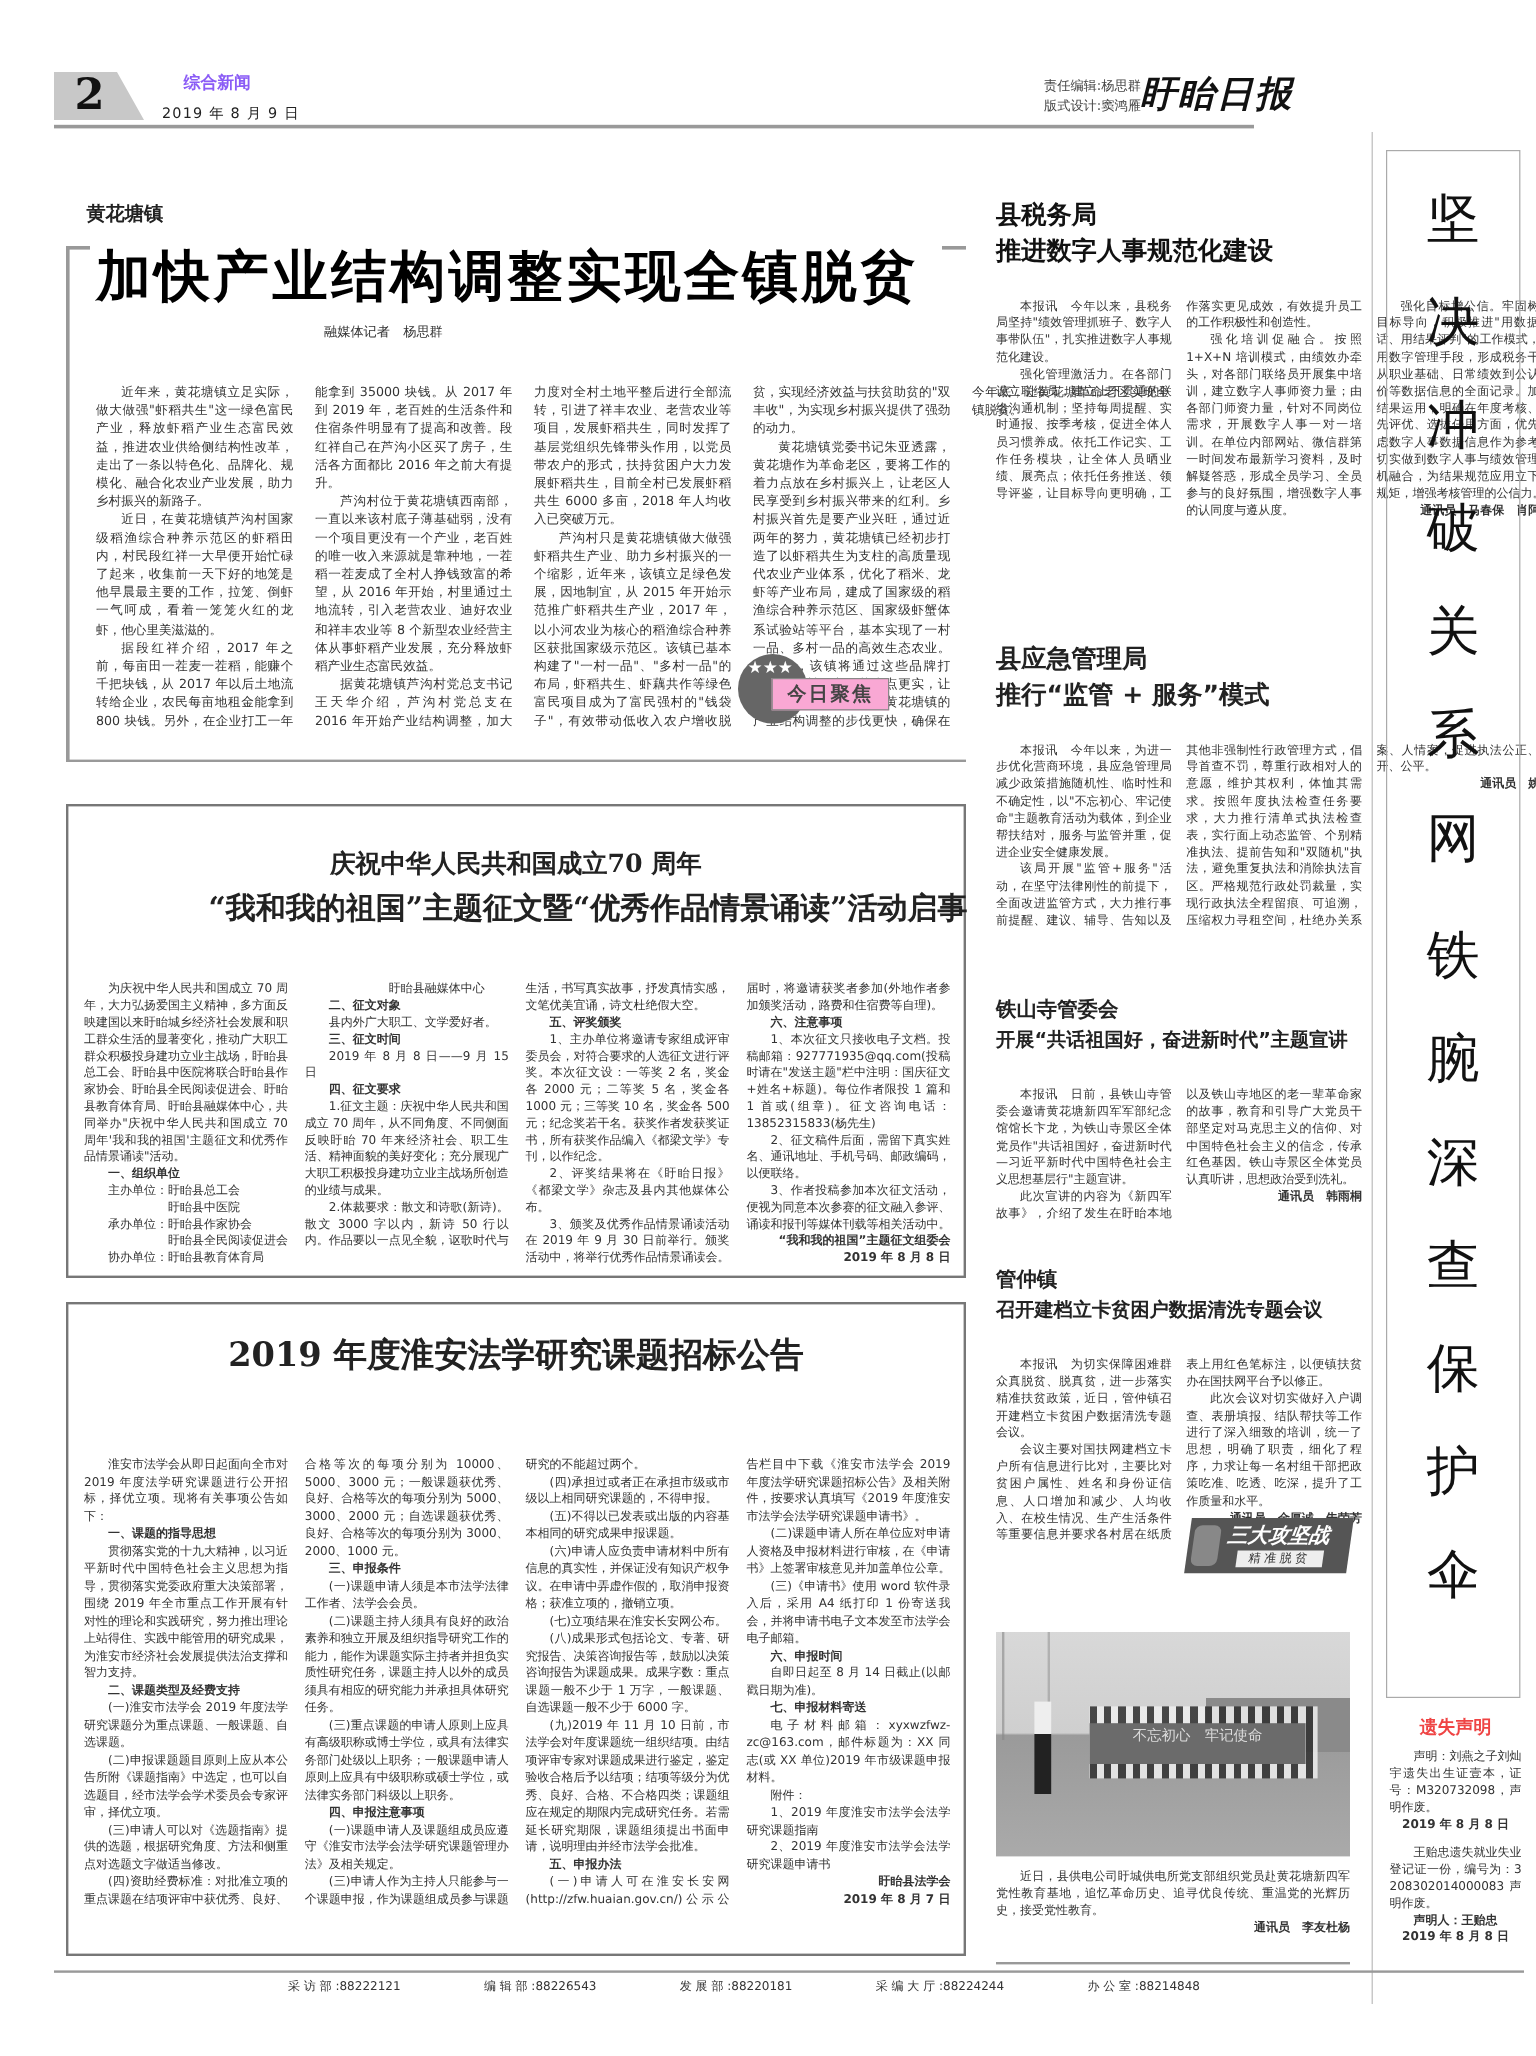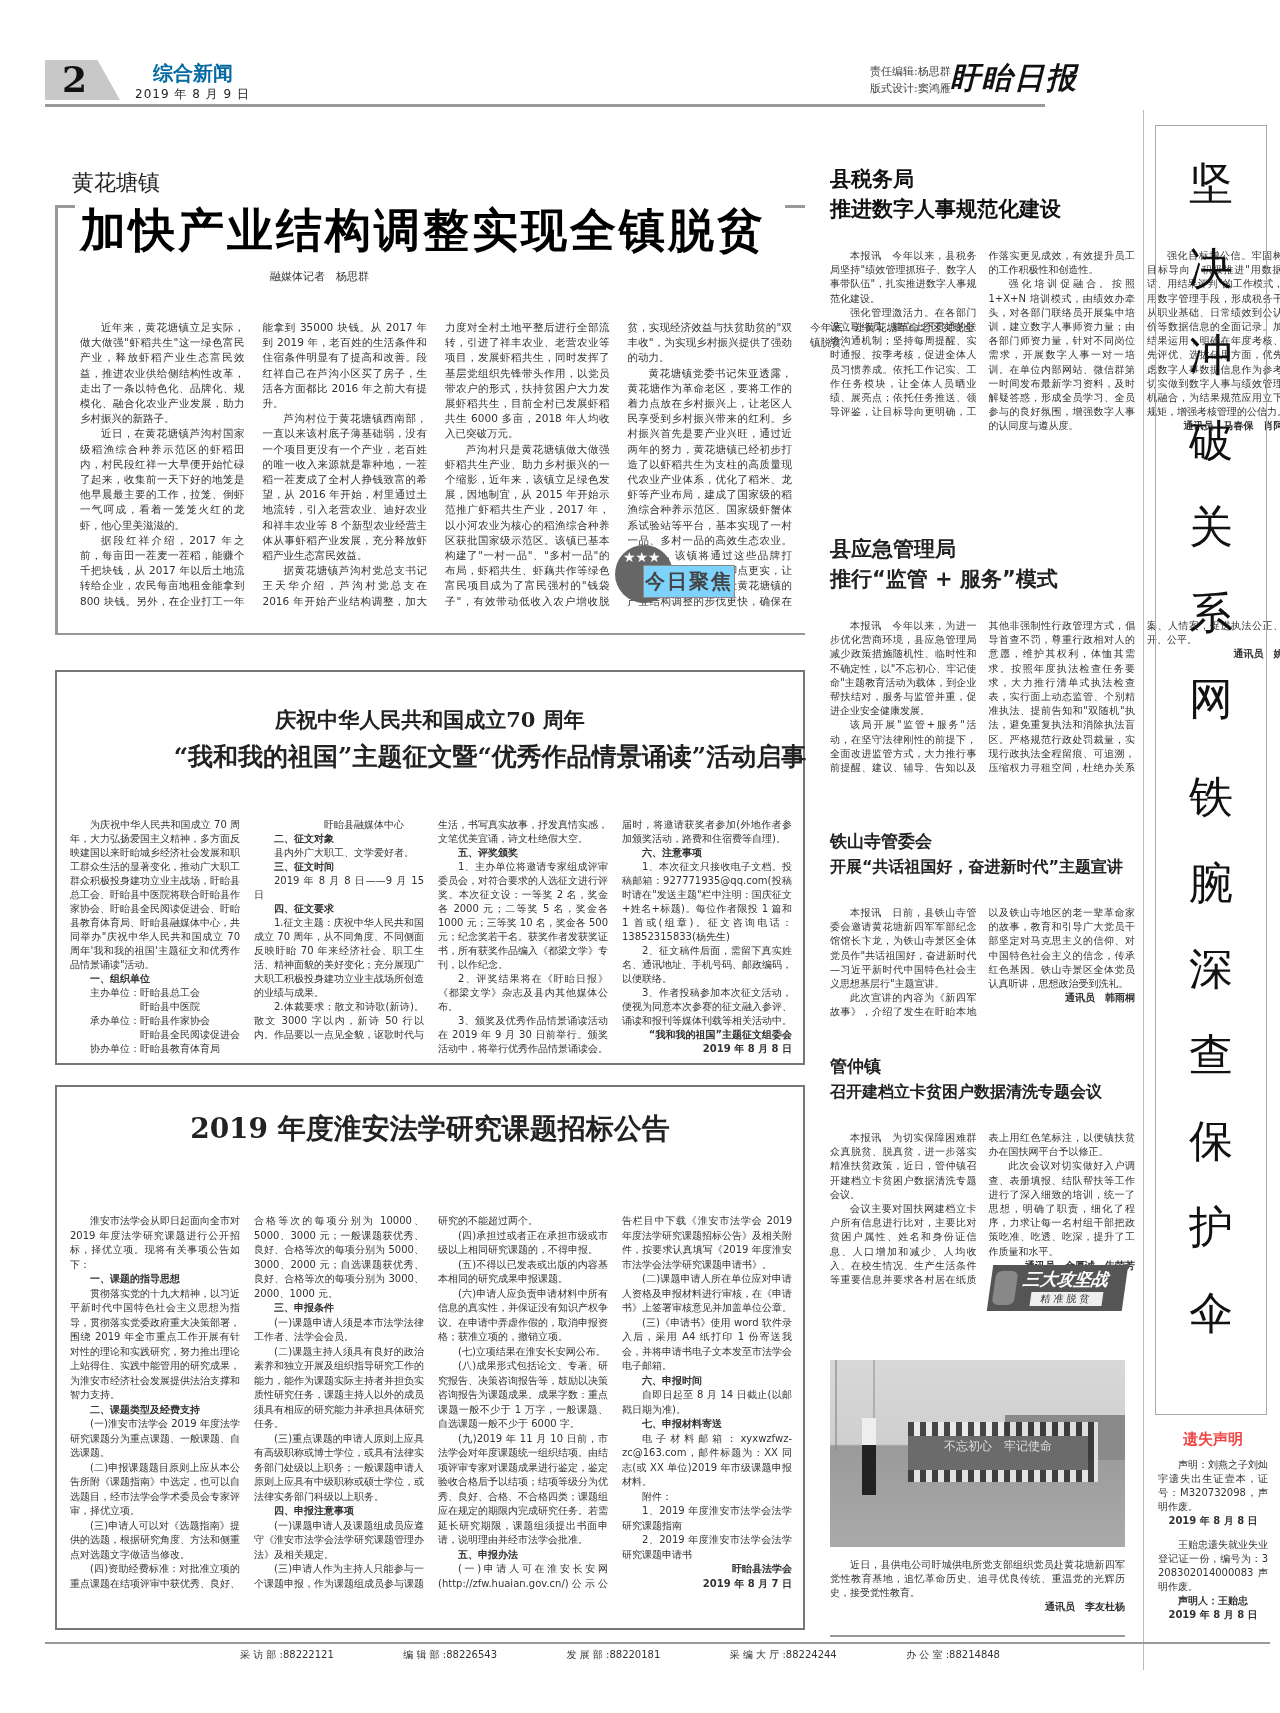--- a/index.html
+++ b/index.html
@@ -10,46 +10,46 @@
 .txt p.h{font-weight:bold;}
 .txt p.r{text-align:right;text-indent:0;font-weight:bold;}
 .cols2{column-count:2;column-gap:16px;}
 .serif{font-family:"DejaVu Serif",serif;}
 </style>
 </head>
 <body>
 
 <div class="abs" style="left:45px;top:60px;width:75px;height:40px;background:#c8c8c8;clip-path:polygon(0 0,70% 0,100% 100%,0 100%);"></div>
 <div class="abs serif" style="left:62px;top:58px;font-size:36px;font-weight:bold;color:#111;">2</div>
-<div class="abs serif" style="left:153px;top:60px;font-size:20px;font-weight:bold;color:#0369a1;">综合新闻</div>
+<div class="abs serif" style="left:153px;top:60px;font-size:14px;font-weight:bold;color:#8b5cf6;">综合新闻</div>
 <div class="abs" style="left:135px;top:86px;font-size:12px;color:#222;letter-spacing:1px;">2019 年 8 月 9 日</div>
 <div class="abs" style="left:870px;top:64px;font-size:11px;color:#444;">责任编辑:杨思群</div>
 <div class="abs" style="left:870px;top:81px;font-size:11px;color:#444;">版式设计:窦鸿雁</div>
 <div class="abs serif" style="left:950px;top:58px;font-size:30px;font-weight:bold;font-style:italic;color:#111;letter-spacing:2px;">盱眙日报</div>
 <div class="abs" style="left:45px;top:104px;width:1000px;height:3px;background:#999;"></div>
 
 <div class="abs" style="left:55px;top:205px;width:750px;height:430px;border-left:3px solid #999;border-bottom:2px solid #999;"></div>
 <div class="abs" style="left:785px;top:205px;width:20px;height:3px;background:#999;"></div>
 <div class="abs" style="left:55px;top:205px;width:20px;height:3px;background:#999;"></div>
-<div class="abs serif" style="left:72px;top:168px;font-size:22px;font-weight:normal;">黄花塘镇</div>
+<div class="abs serif" style="left:72px;top:168px;font-size:16px;font-weight:bold;">黄花塘镇</div>
 <div class="abs" style="left:80px;top:200px;font-size:46px;font-weight:bold;color:#000;letter-spacing:3px;white-space:nowrap;">加快产业结构调整实现全镇脱贫</div>
 <div class="abs" style="left:270px;top:269px;font-size:11px;color:#333;">融媒体记者　杨思群</div>
 <div class="abs txt cols2" style="left:80px;top:320px;width:712px;height:300px;column-count:4;column-gap:18px;" id="lead-body">
     <p>近年来，黄花塘镇立足实际，做大做强"虾稻共生"这一绿色富民产业，释放虾稻产业生态富民效益，推进农业供给侧结构性改革，走出了一条以特色化、品牌化、规模化、融合化农业产业发展，助力乡村振兴的新路子。</p>
     <p>近日，在黄花塘镇芦沟村国家级稻渔综合种养示范区的虾稻田内，村民段红祥一大早便开始忙碌了起来，收集前一天下好的地笼是他早晨最主要的工作，拉笼、倒虾一气呵成，看着一笼笼火红的龙虾，他心里美滋滋的。</p>
     <p>据段红祥介绍，2017 年之前，每亩田一茬麦一茬稻，能赚个千把块钱，从 2017 年以后土地流转给企业，农民每亩地租金能拿到 800 块钱。另外，在企业打工一年能拿到 35000 块钱。从 2017 年到 2019 年，老百姓的生活条件和住宿条件明显有了提高和改善。段红祥自己在芦沟小区买了房子，生活各方面都比 2016 年之前大有提升。</p>
     <p>芦沟村位于黄花塘镇西南部，一直以来该村底子薄基础弱，没有一个项目更没有一个产业，老百姓的唯一收入来源就是靠种地，一茬稻一茬麦成了全村人挣钱致富的希望，从 2016 年开始，村里通过土地流转，引入老营农业、迪好农业和祥丰农业等 8 个新型农业经营主体从事虾稻产业发展，充分释放虾稻产业生态富民效益。</p>
     <p>据黄花塘镇芦沟村党总支书记王天华介绍，芦沟村党总支在 2016 年开始产业结构调整，加大力度对全村土地平整后进行全部流转，引进了祥丰农业、老营农业等项目，发展虾稻共生，同时发挥了基层党组织先锋带头作用，以党员带农户的形式，扶持贫困户大力发展虾稻共生，目前全村已发展虾稻共生 6000 多亩，2018 年人均收入已突破万元。</p>
     <p>芦沟村只是黄花塘镇做大做强虾稻共生产业、助力乡村振兴的一个缩影，近年来，该镇立足绿色发展，因地制宜，从 2015 年开始示范推广虾稻共生产业，2017 年，以小河农业为核心的稻渔综合种养区获批国家级示范区。该镇已基本构建了"一村一品"、"多村一品"的布局，虾稻共生、虾藕共作等绿色富民项目成为了富民强村的"钱袋子"，有效带动低收入农户增收脱贫，实现经济效益与扶贫助贫的"双丰收"，为实现乡村振兴提供了强劲的动力。</p>
     <p>黄花塘镇党委书记朱亚透露，黄花塘作为革命老区，要将工作的着力点放在乡村振兴上，让老区人民享受到乡村振兴带来的红利。乡村振兴首先是要产业兴旺，通过近两年的努力，黄花塘镇已经初步打造了以虾稻共生为支柱的高质量现代农业产业体系，优化了稻米、龙虾等产业布局，建成了国家级的稻渔综合种养示范区、国家级虾蟹体系试验站等平台，基本实现了一村一品、多村一品的高效生态农业。下一步，该镇将通过这些品牌打造，让乡村振兴的落脚点更实，让群众的获得感更足，让黄花塘镇的产业结构调整的步伐更快，确保在今年底，让黄花塘革命老区实现全镇脱贫。</p>
   </div>
 <div class="abs" style="left:615px;top:545px;width:130px;height:58px;">
   <div style="position:absolute;left:0;top:0;width:58px;height:58px;border-radius:50%;background:#666;"></div>
   <div style="position:absolute;left:8px;top:4px;color:#fff;font-size:14px;">★★★</div>
-  <div style="position:absolute;left:28px;top:20px;background:#7dd3fc;color:#444;font-weight:bold;font-size:20px;padding:2px 1px;border:1px solid #888;letter-spacing:2px;">今日聚焦</div>
+  <div style="position:absolute;left:28px;top:20px;background:#f9a8d4;color:#444;font-weight:bold;font-size:16px;padding:2px 12px;border:1px solid #888;letter-spacing:2px;">今日聚焦</div>
 </div>
 
 <div class="abs" style="left:55px;top:670px;width:750px;height:395px;border:2px solid #777;"></div>
 <div class="abs serif" style="left:55px;width:750px;text-align:center;top:706px;font-size:21px;font-weight:bold;">庆祝中华人民共和国成立70 周年</div>
 <div class="abs serif" style="left:55px;width:870px;text-align:center;top:740px;font-size:25px;font-weight:bold;white-space:nowrap;">“我和我的祖国”主题征文暨“优秀作品情景诵读”活动启事</div>
 <div class="abs txt" id="essay-body" style="left:70px;top:818px;width:722px;height:240px;column-count:4;column-gap:14px;font-size:10px;line-height:14px;">
     <p>为庆祝中华人民共和国成立 70 周年，大力弘扬爱国主义精神，多方面反映建国以来盱眙城乡经济社会发展和职工群众生活的显著变化，推动广大职工群众积极投身建功立业主战场，盱眙县总工会、盱眙县中医院将联合盱眙县作家协会、盱眙县全民阅读促进会、盱眙县教育体育局、盱眙县融媒体中心，共同举办"庆祝中华人民共和国成立 70 周年'我和我的祖国'主题征文和优秀作品情景诵读"活动。</p>
     <p class="h">一、组织单位</p>
     <p>主办单位：盱眙县总工会</p>
     <p>　　　　　盱眙县中医院</p>

